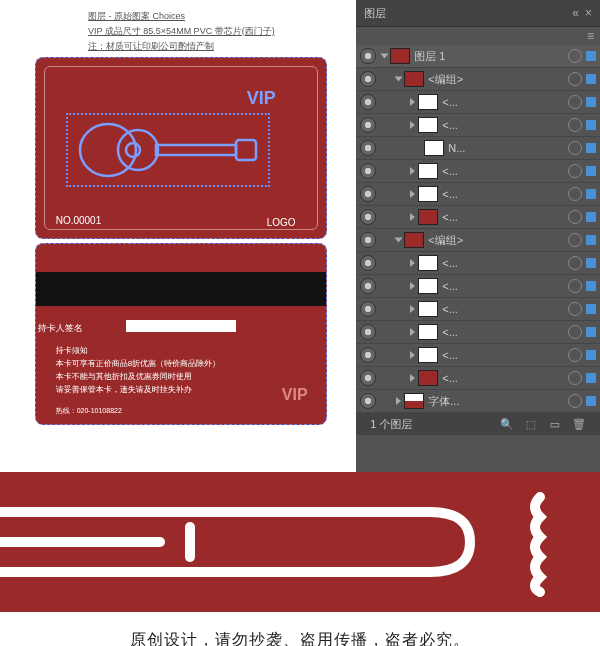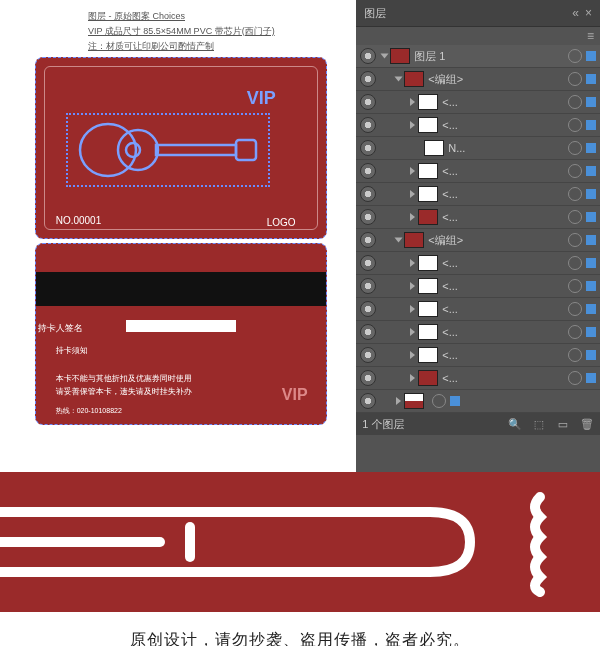--- a/index.html
+++ b/index.html
@@ -31,21 +31,21 @@
 .sp{display:inline-block;width:14px}
 .tri{width:0;height:0;border-left:5px solid #aaa;border-top:4px solid transparent;border-bottom:4px solid transparent;margin-right:3px}
 .tri.dn{transform:rotate(90deg)}
 .th{width:18px;height:14px;background:#fff;border:1px solid #222;margin-right:4px}
 .th.r{background:#9a2a2a}
 .th.master{background:#9a2a2a}
 .th.font{background:linear-gradient(#fff 50%,#9a2a2a 50%)}
 .nm{flex:1;white-space:nowrap;overflow:hidden;text-overflow:ellipsis}
 .rad{width:12px;height:12px;border:1.5px solid #888;border-radius:50%;margin:0 4px}
 .sq{width:10px;height:10px;background:#4a90d9;margin-right:4px}
-.ftr{display:flex;align-items:center;height:22px;background:#434343;padding:0 6px;gap:10px}
+.ftr{display:flex;align-items:center;height:22px;background:#434343;padding:0 14px;gap:10px}
 .ftr .cnt{flex:1}
 .ico{width:14px;height:14px;color:#aaa;display:flex;align-items:center;justify-content:center}
 
 .graphic{height:120px;background:#9a2a2a;padding:10px 0}
 .graphic svg{width:100%;height:100%}
 .note{text-align:center;font-size:16px;padding:18px 0;color:#222;letter-spacing:1px}
 </style>
 </head>
 <body>
 
@@ -71,21 +71,22 @@
    </div>
    <div class="no">NO.00001</div>
    <div class="lg">LOGO</div>
   </div>
 
   <div class="card">
    <div class="strip"></div>
    <div class="sig">持卡人签名</div>
    <div class="sigbox"></div>
    <div class="rules">
-    <div style="margin-bottom:15px">持卡须知</div>
+    <div style="margin-bottom:0">持卡须知</div>
+    <div>本卡可享有正价商品8折优惠（特价商品除外）</div>
     <div>本卡不能与其他折扣及优惠券同时使用</div>
     <div>请妥善保管本卡，遗失请及时挂失补办</div>
    </div>
    <div class="tel">热线：020-10108822</div>
    <div class="vip2">VIP</div>
   </div>
  </div>
 
  <div class="panel">
   <div class="phd">
@@ -239,20 +240,21 @@
           <span class="th r"></span>
           <span class="nm">&lt;...</span>
           <span class="rad"></span>
           <span class="sq"></span>
         </div>
         <div class="row">
           <span class="eye"></span>
           <span class="sp"></span>
           <span class="tri "></span>
           <span class="th font"></span>
+          <span class="nm">字体...</span>
           <span class="rad"></span>
           <span class="sq"></span>
         </div>
       </div>
   <div class="ftr">
    <span class="cnt">1 个图层</span>
    <span class="ico">🔍</span>
    <span class="ico">⬚</span>
    <span class="ico">▭</span>
    <span class="ico">🗑</span>

